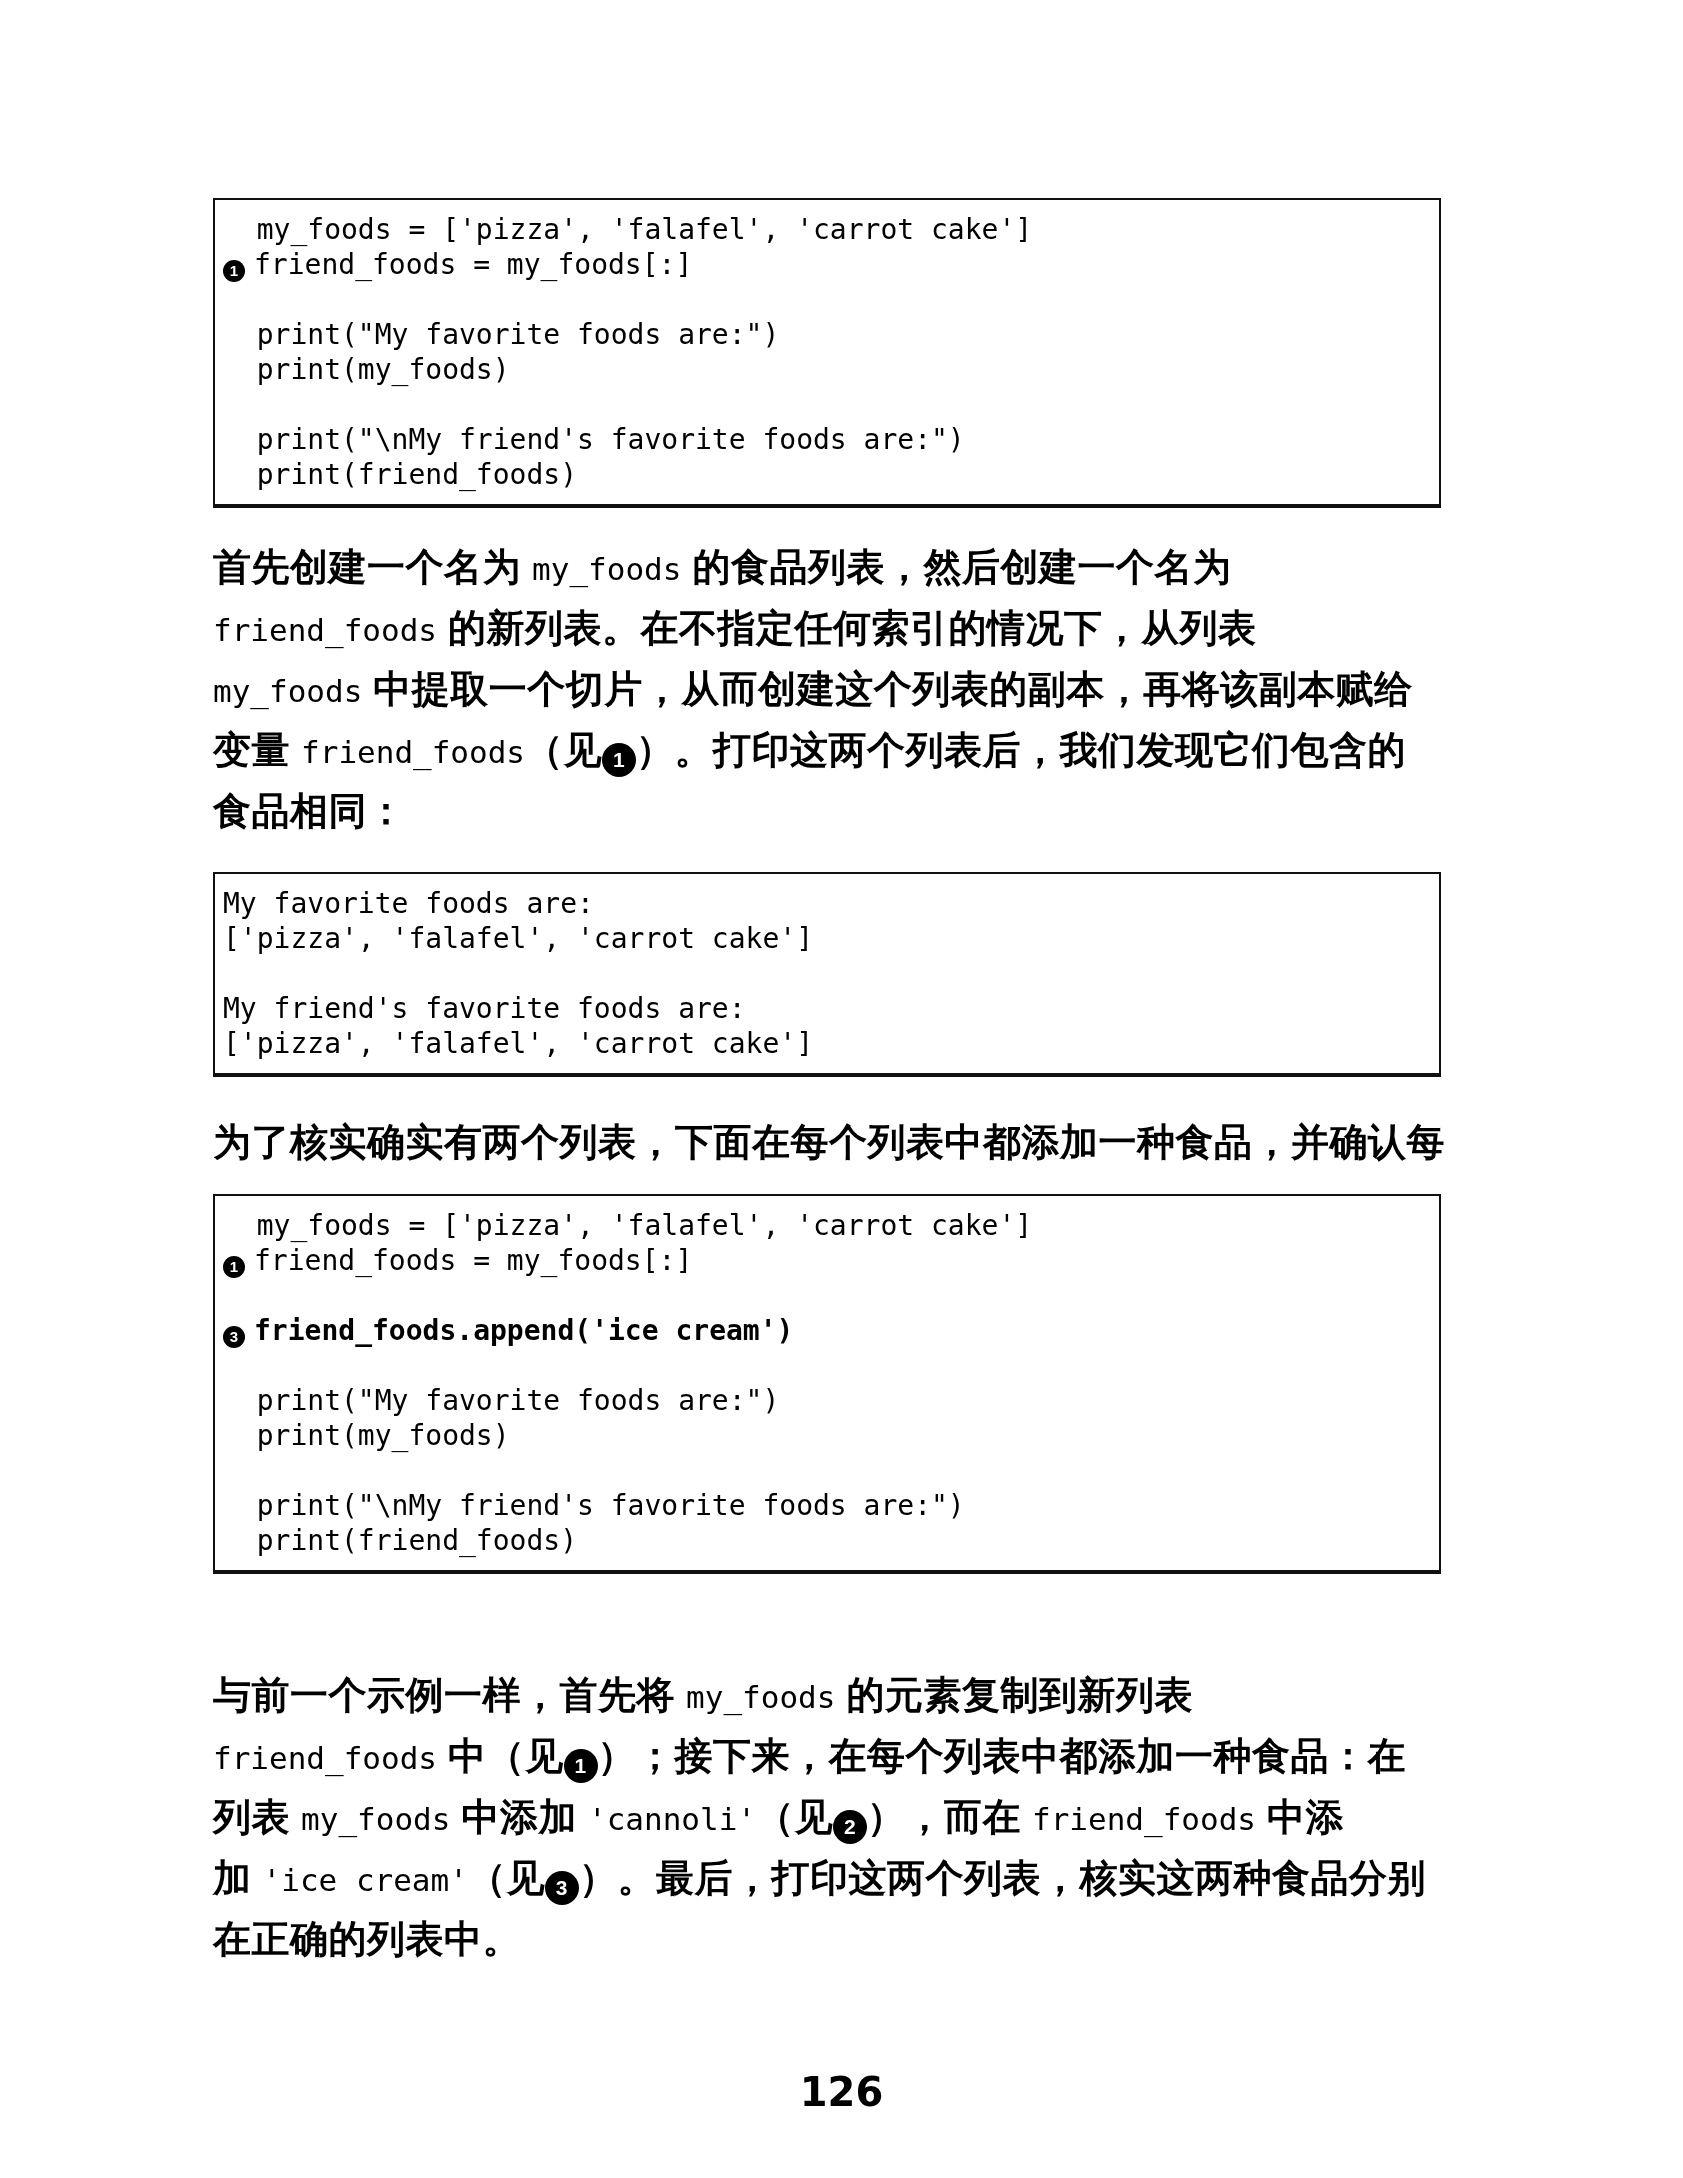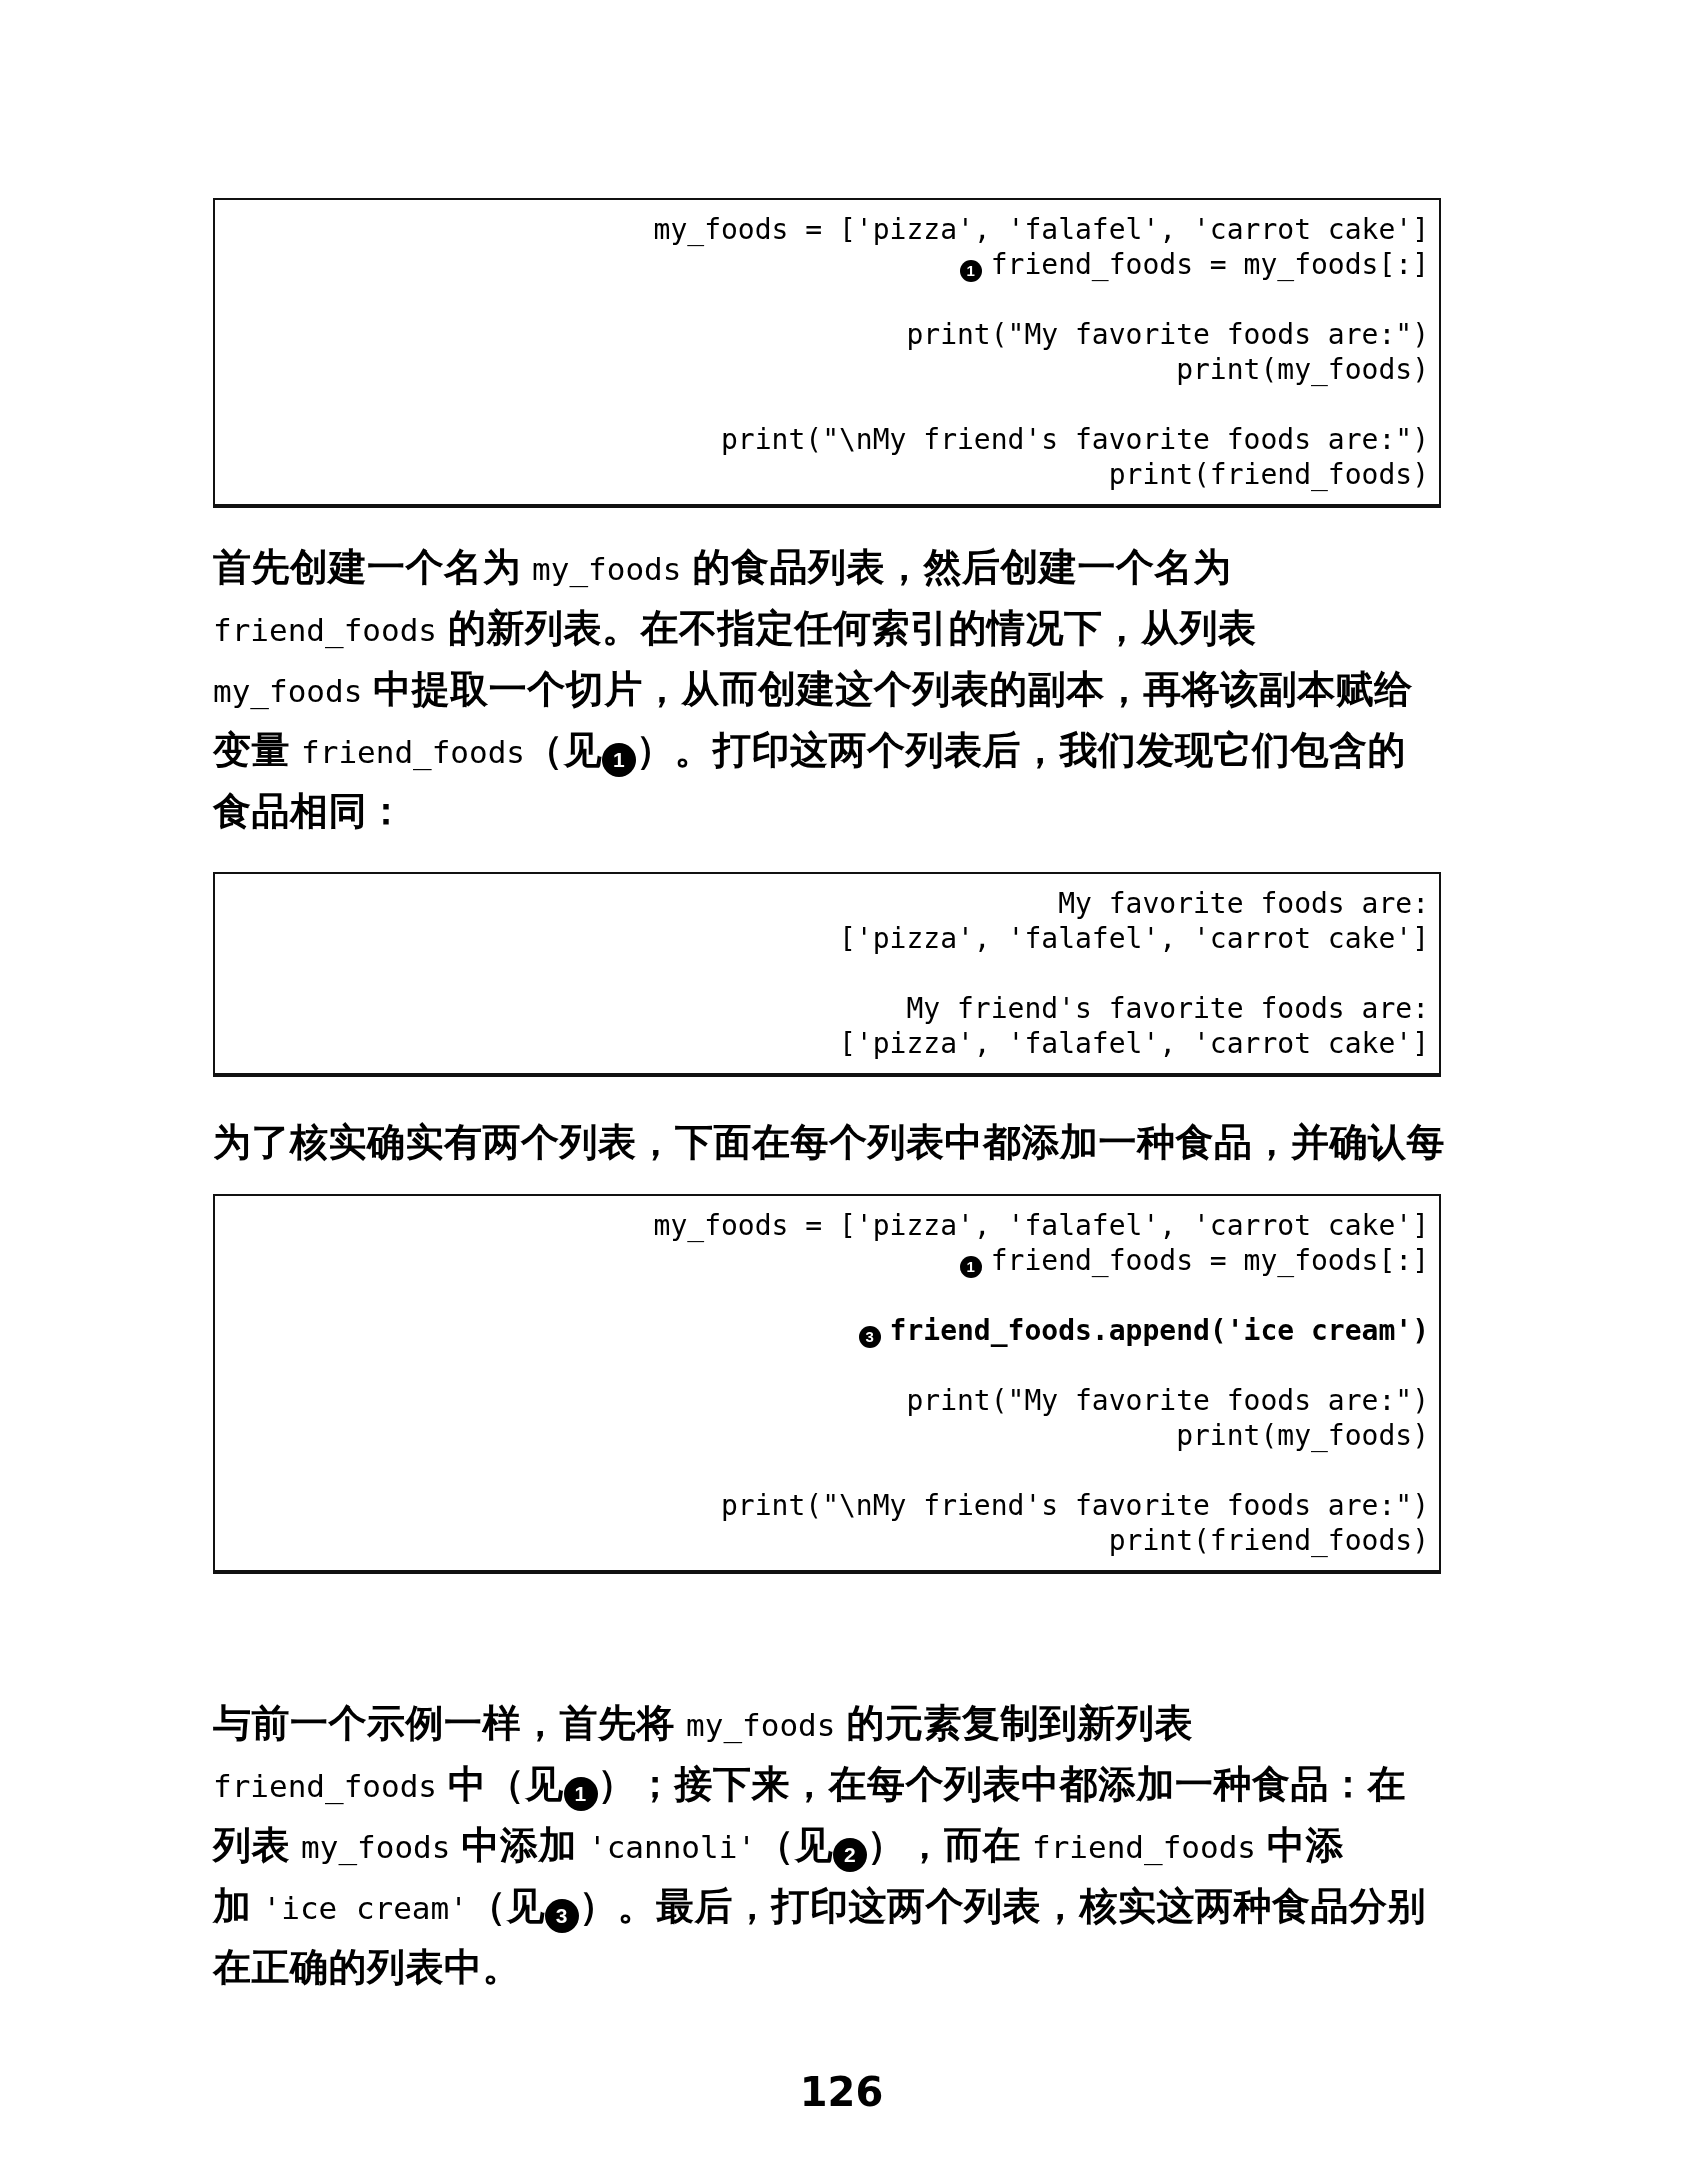--- a/index.html
+++ b/index.html
@@ -27,21 +27,20 @@
     padding: 12px 10px 12px 8px;
     background: #ffffff;
     font-family: "DejaVu Sans Mono", monospace;
     font-size: 28px;
     line-height: 35px;
   }
   .code-line {
     display: block;
     white-space: pre;
     min-height: 35px;
-    text-align: right;
   }
   .code-line.bold { font-weight: 700; }
   .cmarker {
     display: inline-flex;
     align-items: center;
     justify-content: center;
     width: 22px;
     height: 22px;
     border-radius: 50%;
     background: #000000;
@@ -135,21 +134,21 @@
         <div class="code-line">&nbsp;</div>
         <div class="code-line bold"><span class="cmarker">3</span>friend_foods.append('ice cream')</div>
         <div class="code-line">&nbsp;</div>
         <div class="code-line">  print("My favorite foods are:")</div>
         <div class="code-line">  print(my_foods)</div>
         <div class="code-line">&nbsp;</div>
         <div class="code-line">  print("\nMy friend's favorite foods are:")</div>
         <div class="code-line">  print(friend_foods)</div>
       </div>
 
-    <div class="para" style="margin-top:120px">
+    <div class="para" style="margin-top:92px">
         <div class="zh-line"><span>与前一个示例一样，首先将 </span><span class="seg-code">my_foods</span><span> 的元素复制到新列表</span></div>
         <div class="zh-line"><span class="seg-code">friend_foods</span><span> 中（见</span><span class="pmarker">1</span><span>）；接下来，在每个列表中都添加一种食品：在</span></div>
         <div class="zh-line"><span>列表 </span><span class="seg-code">my_foods</span><span> 中添加 </span><span class="seg-code">'cannoli'</span><span>（见</span><span class="pmarker">2</span><span>），而在 </span><span class="seg-code">friend_foods</span><span> 中添</span></div>
         <div class="zh-line"><span>加 </span><span class="seg-code">'ice cream'</span><span>（见</span><span class="pmarker">3</span><span>）。最后，打印这两个列表，核实这两种食品分别</span></div>
         <div class="zh-line"><span>在正确的列表中。</span></div>
       </div>
 
   </div>
 
   <div class="pagenum">126</div>

